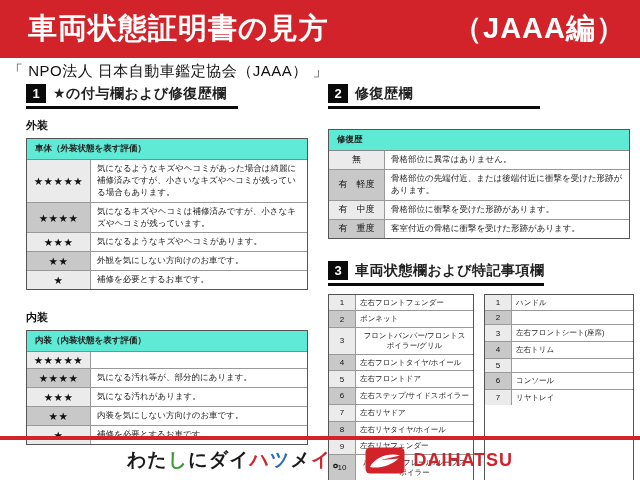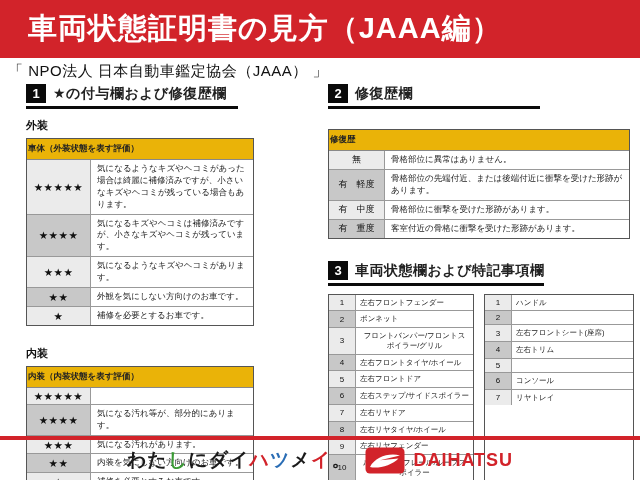--- a/index.html
+++ b/index.html
@@ -7,21 +7,21 @@
   body { display:flex; justify-content:center; }
   .page {
     position:relative; width:640px; height:480px; background:#ffffff;
     font-family:"Liberation Sans","DejaVu Sans",sans-serif; color:#222;
     overflow:hidden;
   }
   
   .top-banner {
     position:absolute; left:0; top:0; width:640px; height:58px;
     background:#d2232a; display:flex; align-items:center;
-    padding:0 14px 0 28px;
+    justify-content:space-between; padding:0 14px 0 28px;
   }
   .top-banner .ttl { color:#fff; font-weight:bold; font-size:29px; letter-spacing:1px; }
   .subtitle {
     position:absolute; left:8px; top:62px; font-size:15px; color:#111;
     letter-spacing:0.5px;
   }
   
   .sec-head {
     display:flex; align-items:flex-end; gap:7px;
     border-bottom:3px solid #0a0a0a; padding-bottom:3px; width:max-content;
@@ -29,37 +29,37 @@
   }
   .num-box {
     background:#0a0a0a; color:#fff; width:20px; height:19px; flex:none;
     display:flex; align-items:center; justify-content:center;
     font-size:13px; font-weight:bold;
   }
   .sec-title { font-weight:bold; font-size:14px; letter-spacing:0.5px; }
   
   .tbl { border:1.5px solid #555; background:#fff; }
   .thead {
-    background:#eab308; font-weight:bold; font-size:8.5px;
-    padding:4px 1px; border-bottom:1px solid #888; color:#222;
+    background:#5eead4; font-weight:bold; font-size:8.5px;
+    padding:4px 8px; border-bottom:1px solid #888; color:#222;
   }
   .trow { display:flex; border-bottom:1px solid #999; }
   .trow:last-child { border-bottom:none; }
   .tc1 {
     flex:none; display:flex; align-items:center; justify-content:center;
     background:#ebebeb; border-right:1px solid #999; text-align:center;
     padding:2px 3px; color:#111;
   }
   .trow.alt .tc1 { background:#c8c8c8; }
   .tc2 {
     flex:1; background:#fff; padding:3px 6px; display:flex; align-items:center;
     line-height:1.4; color:#222;
   }
   
-  .star-tbl { width:228px; font-size:8.5px; }
+  .star-tbl { width:282px; font-size:8.5px; }
   .star-tbl .tc1 { width:64px; font-size:10.5px; letter-spacing:0.5px; }
   .tbl-label { font-weight:bold; font-size:11px; color:#111; }
   
   .repair-tbl { width:302px; font-size:8.5px; }
   .repair-tbl .tc1 { width:56px; font-size:9px; }
   .repair-tbl .trow { min-height:18px; }
   
   .parts-tbl { font-size:7.5px; }
   .parts-tbl .tc1 { width:27px; font-size:8px; }
   .parts-tbl .tc2 { padding:3px 4px; line-height:1.3;text-align:center; }

